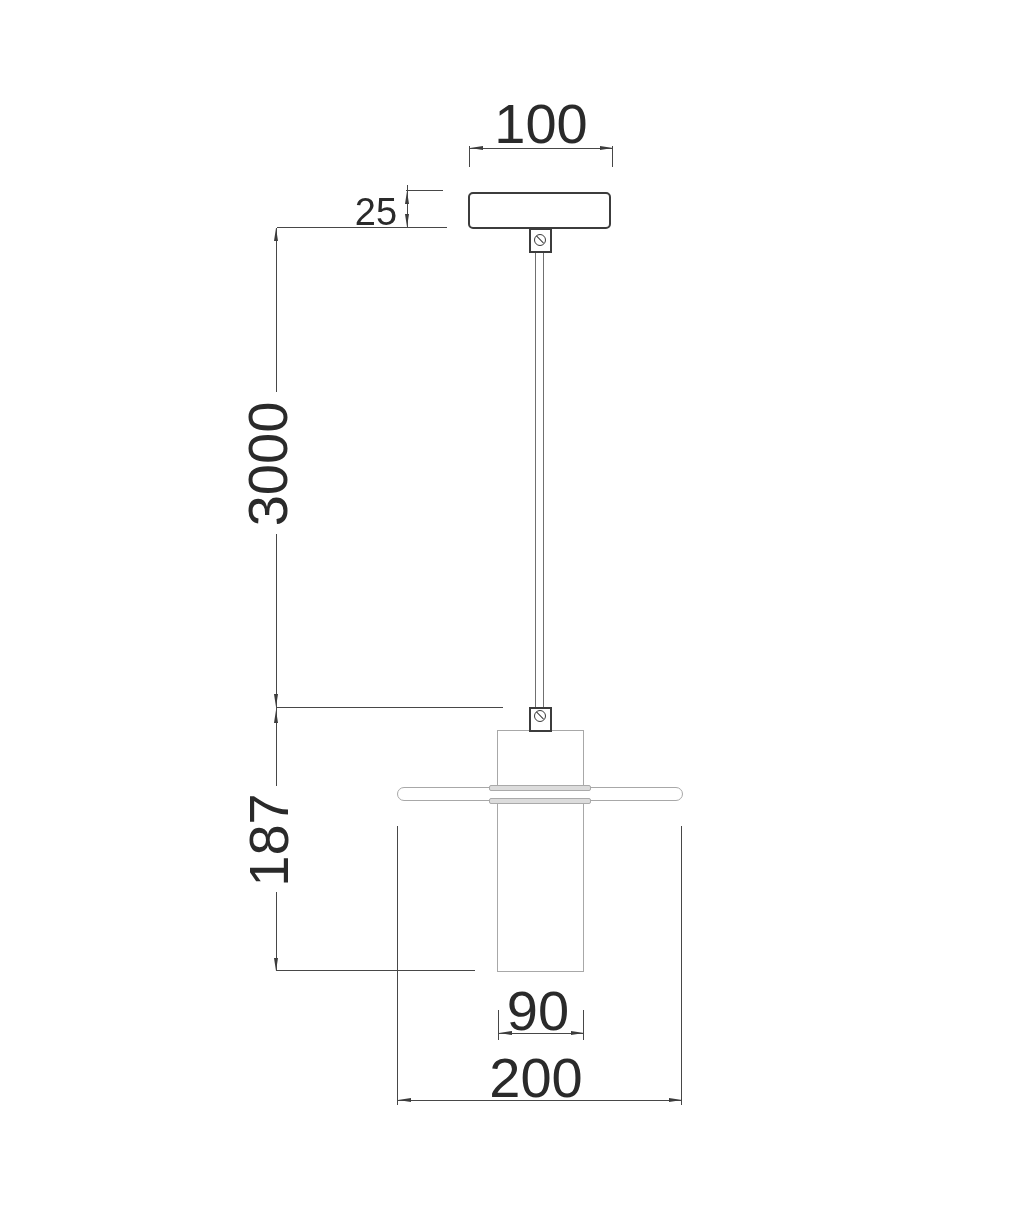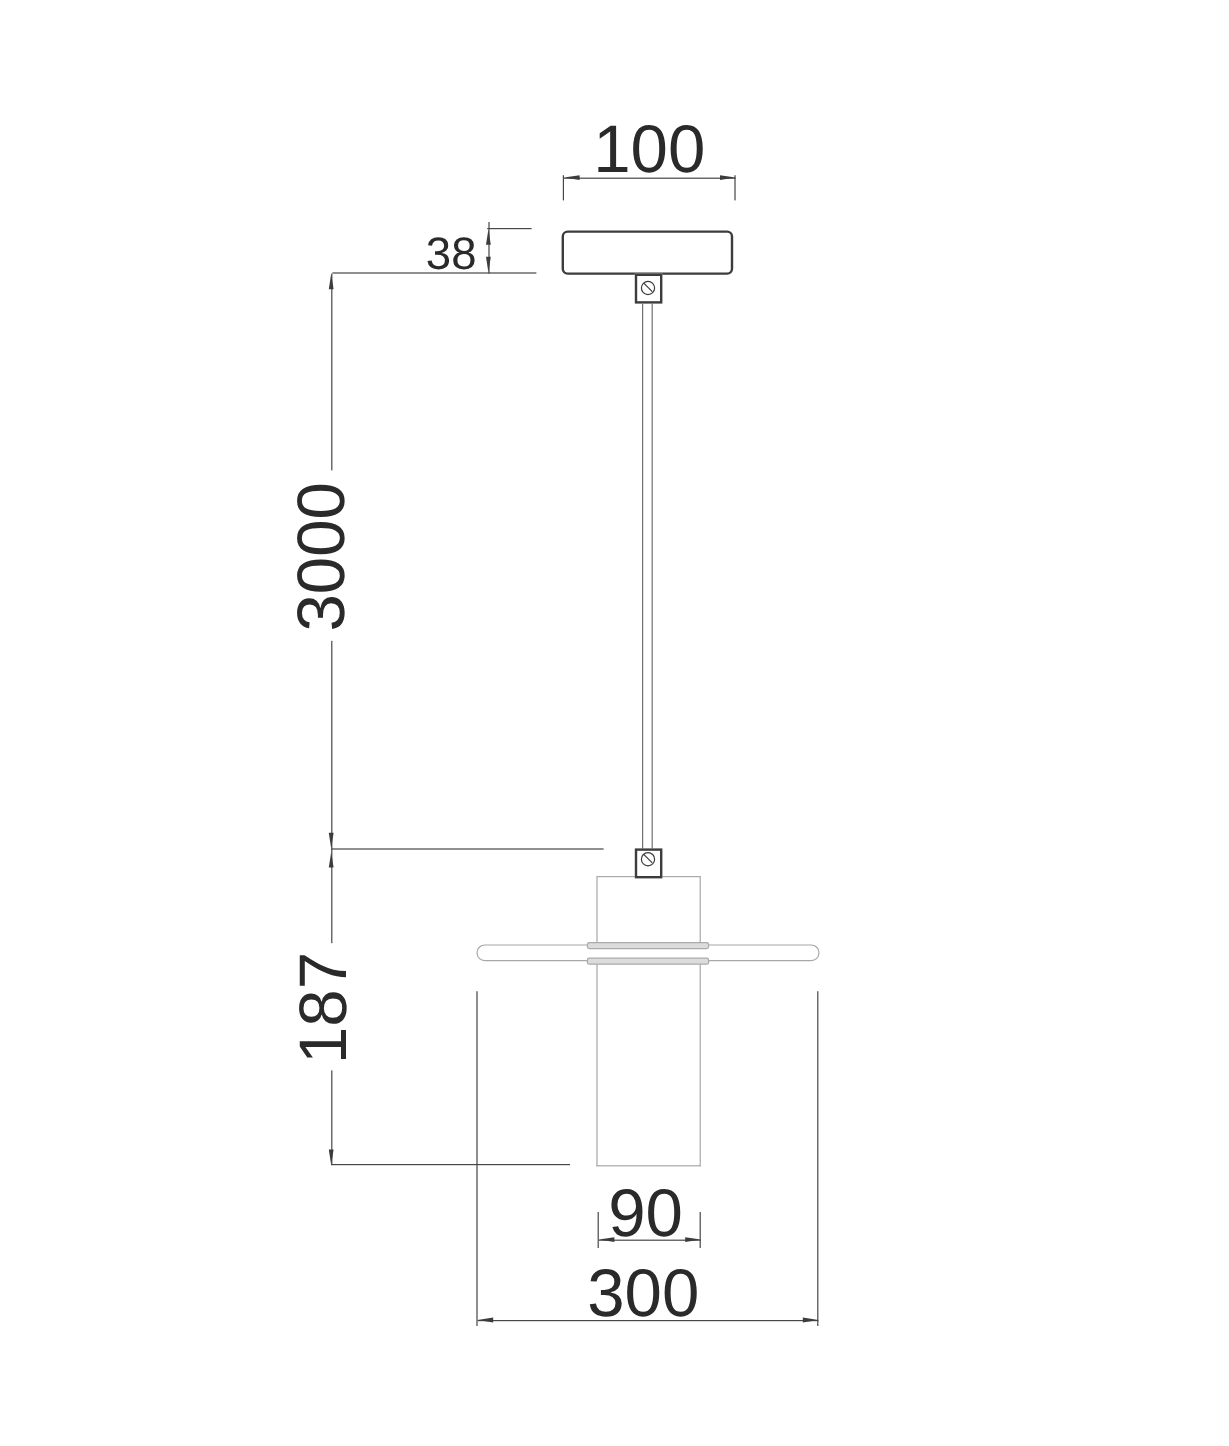--- a/index.html
+++ b/index.html
@@ -59,21 +59,21 @@
   <div>
     <div class="num" style="left:461px;top:96px;width:160px;">100</div>
     <div class="hl" style="left:470px;top:148px;width:143px;"></div>
     <div class="vl" style="left:469px;top:146px;height:21px;"></div>
     <div class="vl" style="left:612px;top:146px;height:21px;"></div>
     <div class="arw aL" style="left:470px;top:146px;"></div>
     <div class="arw aR" style="left:600px;top:146px;"></div>
   </div>
 
   <div>
-    <div class="num" style="left:341px;top:193px;width:70px;font-size:38px;">38</div>
+    <div class="num" style="left:341px;top:193px;width:70px;font-size:38px;">25</div>
     <div class="hl" style="left:406px;top:190px;width:37px;"></div>
     <div class="hl" style="left:277px;top:227px;width:170px;"></div>
     <div class="vl" style="left:407px;top:185px;height:43px;"></div>
     <div class="arw aU" style="left:405px;top:191px;"></div>
     <div class="arw aD" style="left:405px;top:214px;"></div>
   </div>
 
   <div>
     <div class="num rot" style="left:148px;top:436px;width:240px;">3000</div>
     <div class="vl" style="left:276px;top:228px;height:164px;"></div>
@@ -94,21 +94,21 @@
   <div>
     <div class="num" style="left:478px;top:983px;width:120px;">90</div>
     <div class="vl" style="left:498px;top:1010px;height:30px;"></div>
     <div class="vl" style="left:583px;top:1010px;height:30px;"></div>
     <div class="hl" style="left:499px;top:1033px;width:85px;"></div>
     <div class="arw aL" style="left:499px;top:1031px;"></div>
     <div class="arw aR" style="left:571px;top:1031px;"></div>
   </div>
 
   <div>
-    <div class="num" style="left:446px;top:1050px;width:180px;">300</div>
+    <div class="num" style="left:446px;top:1050px;width:180px;">200</div>
     <div class="vl" style="left:397px;top:826px;height:279px;"></div>
     <div class="vl" style="left:681px;top:826px;height:279px;"></div>
     <div class="hl" style="left:398px;top:1100px;width:284px;"></div>
     <div class="arw aL" style="left:398px;top:1098px;"></div>
     <div class="arw aR" style="left:669px;top:1098px;"></div>
   </div>
 
 </div>
 
 </body></html>

